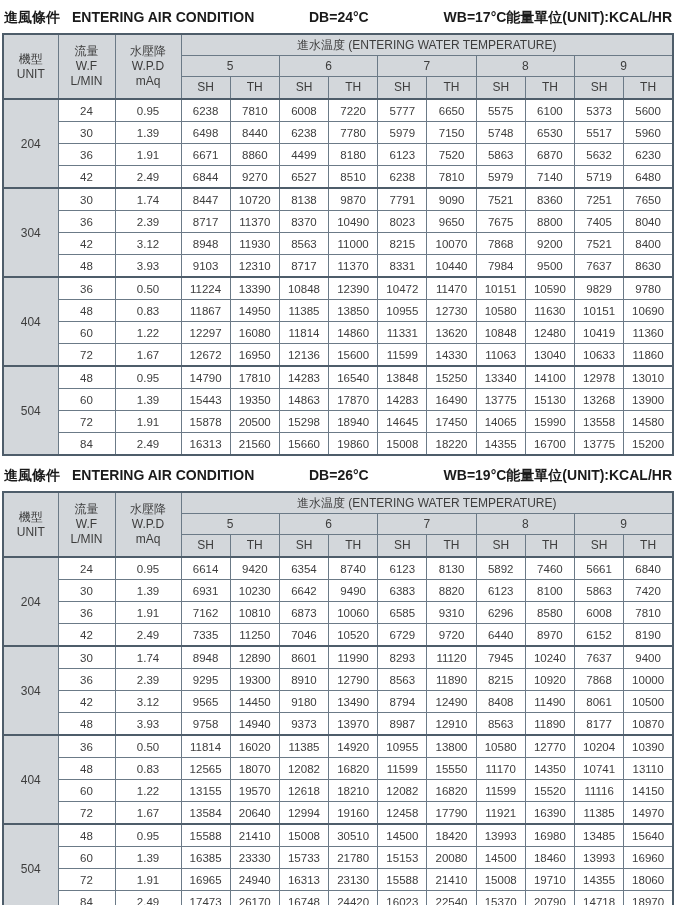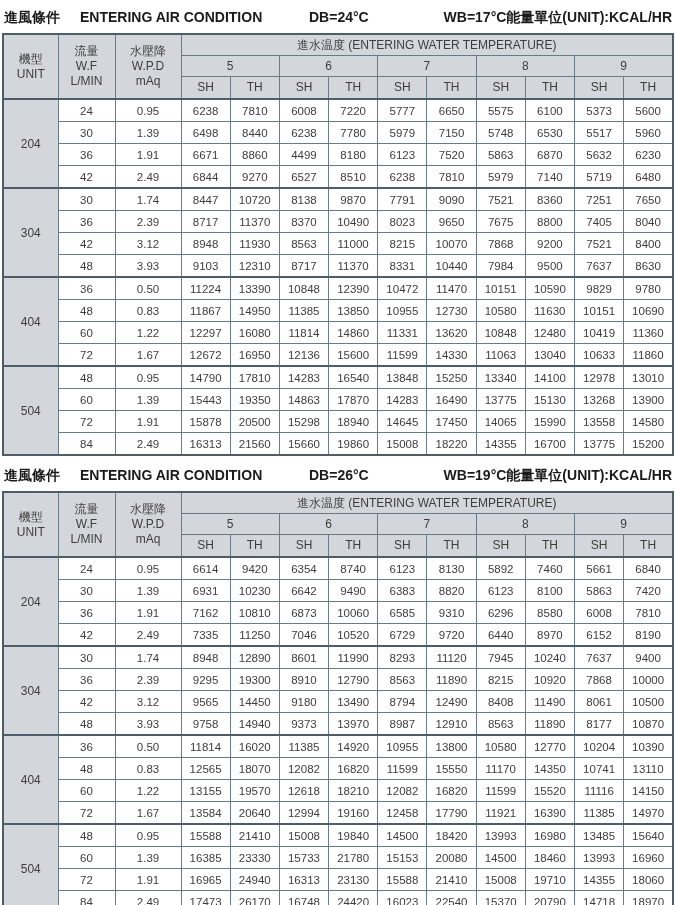--- a/index.html
+++ b/index.html
@@ -18,21 +18,21 @@
   .title-row{
     display:flex;
     align-items:baseline;
     font-weight:bold;
     font-size:14px;
     color:#1a1a1a;
     padding:7px 2px 6px 2px;
     white-space:nowrap;
   }
   .t-main{width:290px;}
-  .t-main .cn{margin-right:20px;}
+  .t-main .cn{margin-right:12px;}
   .t-db{width:108px;margin-left:40px;}
   .t-wb{width:108px;text-align:right;}
   .t-unit{flex:1;}
   table.spec{
     border-collapse:collapse;
     table-layout:fixed;
     width:672px;
     font-size:11.5px;
     color:var(--text);
     border:2px solid var(--border-heavy);
@@ -601,21 +601,21 @@
             <td>11385</td>
             <td>14970</td>
           </tr>
           <tr class="gstart">
             <td rowspan="4" class="unit">504</td>
             <td>48</td>
             <td>0.95</td>
             <td>15588</td>
             <td>21410</td>
             <td>15008</td>
-            <td>19840</td>
+            <td>30510</td>
             <td>14500</td>
             <td>18420</td>
             <td>13993</td>
             <td>16980</td>
             <td>13485</td>
             <td>15640</td>
           </tr>
           <tr>
             <td>60</td>
             <td>1.39</td>

